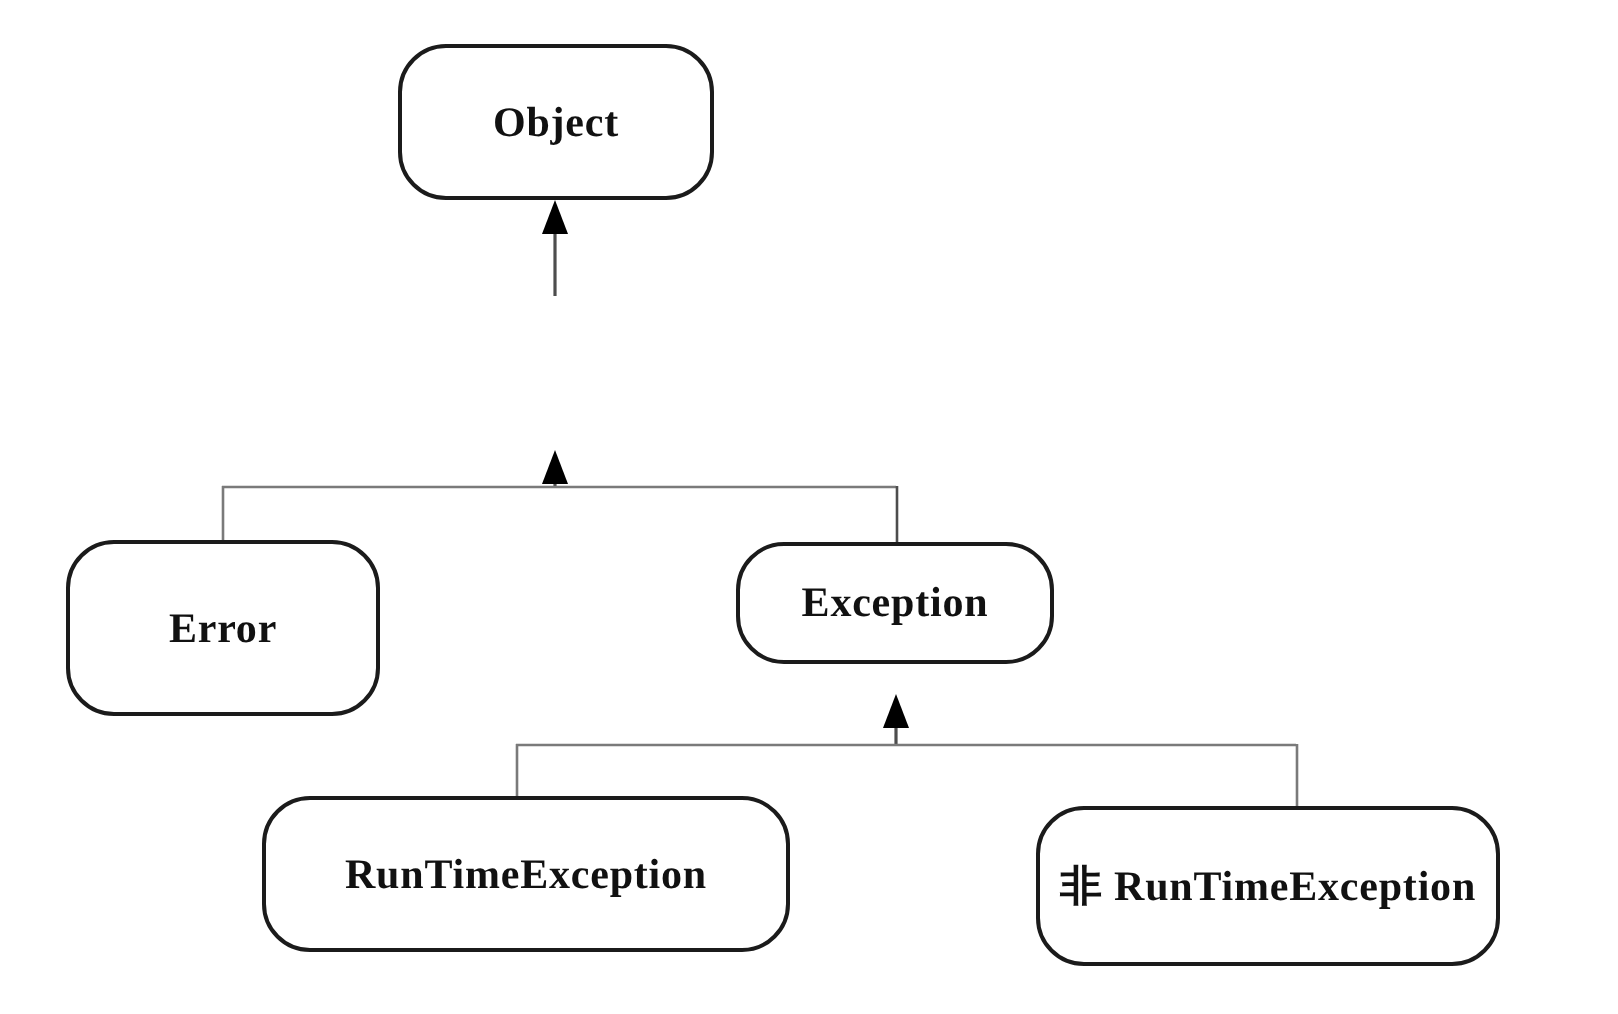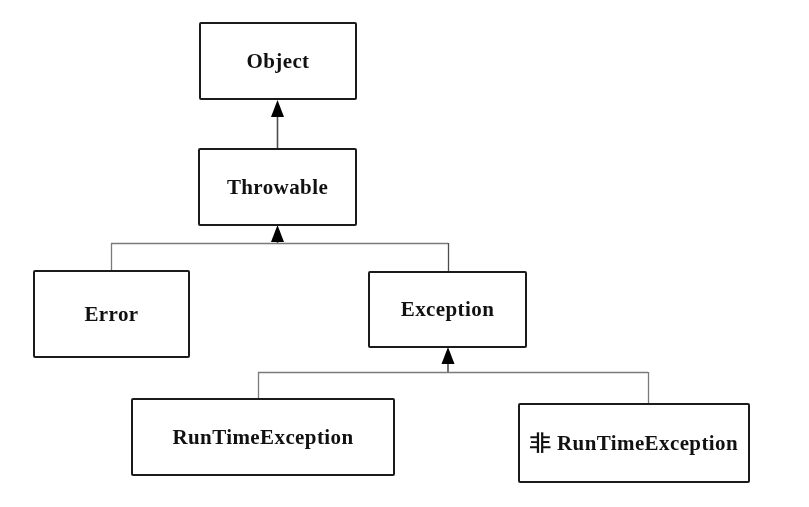--- a/index.html
+++ b/index.html
@@ -14,35 +14,35 @@
   }
   svg.wires {
     position: absolute;
     left: 0; top: 0;
     width: 809px; height: 507px;
   }
   .node {
     position: absolute;
     background: #ffffff;
     border: 2.5px solid #1b1b1b;
-    border-radius: 2px;
+    border-radius: 24px;
     display: flex;
     align-items: center;
     justify-content: center;
     font-weight: bold;
     font-size: 21px;
     color: #111111;
     letter-spacing: 0.4px;
     text-align: center;
     white-space: nowrap;
   }
   .node-object            { left: 199px; top: 22px;  width: 158px; height: 78px; }
   .node-throwable         { left: 198px; top: 148px; width: 159px; height: 78px; }
   .node-error             { left: 33px;  top: 270px; width: 157px; height: 88px; }
-  .node-exception         { left: 368px; top: 271px; width: 159px; height: 77px; text-align: right; }
+  .node-exception         { left: 368px; top: 271px; width: 159px; height: 61px; text-align: right; }
   .node-runtime           { left: 131px; top: 398px; width: 264px; height: 78px; }
   .node-non-runtime       { left: 518px; top: 403px; width: 232px; height: 80px; }
 </style>
 </head>
 <body>
 
 <div class="canvas">
 
   <svg class="wires" viewBox="0 0 809 507" aria-hidden="true">
 
@@ -59,23 +59,20 @@
     <polygon points="448,347 441.5,364 454.5,364" fill="#000000"></polygon>
     <line x1="258" y1="372.5" x2="648" y2="372.5" stroke="#7a7a7a" stroke-width="1.3"></line>
     <line x1="258.5" y1="372" x2="258.5" y2="399" stroke="#7a7a7a" stroke-width="1.3"></line>
     <line x1="648.5" y1="372" x2="648.5" y2="404" stroke="#7a7a7a" stroke-width="1.3"></line>
   </svg>
 
   <div class="node node-object">
     <span>Object</span>
   </div>
 
-  <div class="node node-throwable">
-    <span>Throwable</span>
-  </div>
 
   <div class="node node-error">
     <span>Error</span>
   </div>
 
   <div class="node node-exception">
     <span>Exception</span>
   </div>
 
   <div class="node node-runtime">

